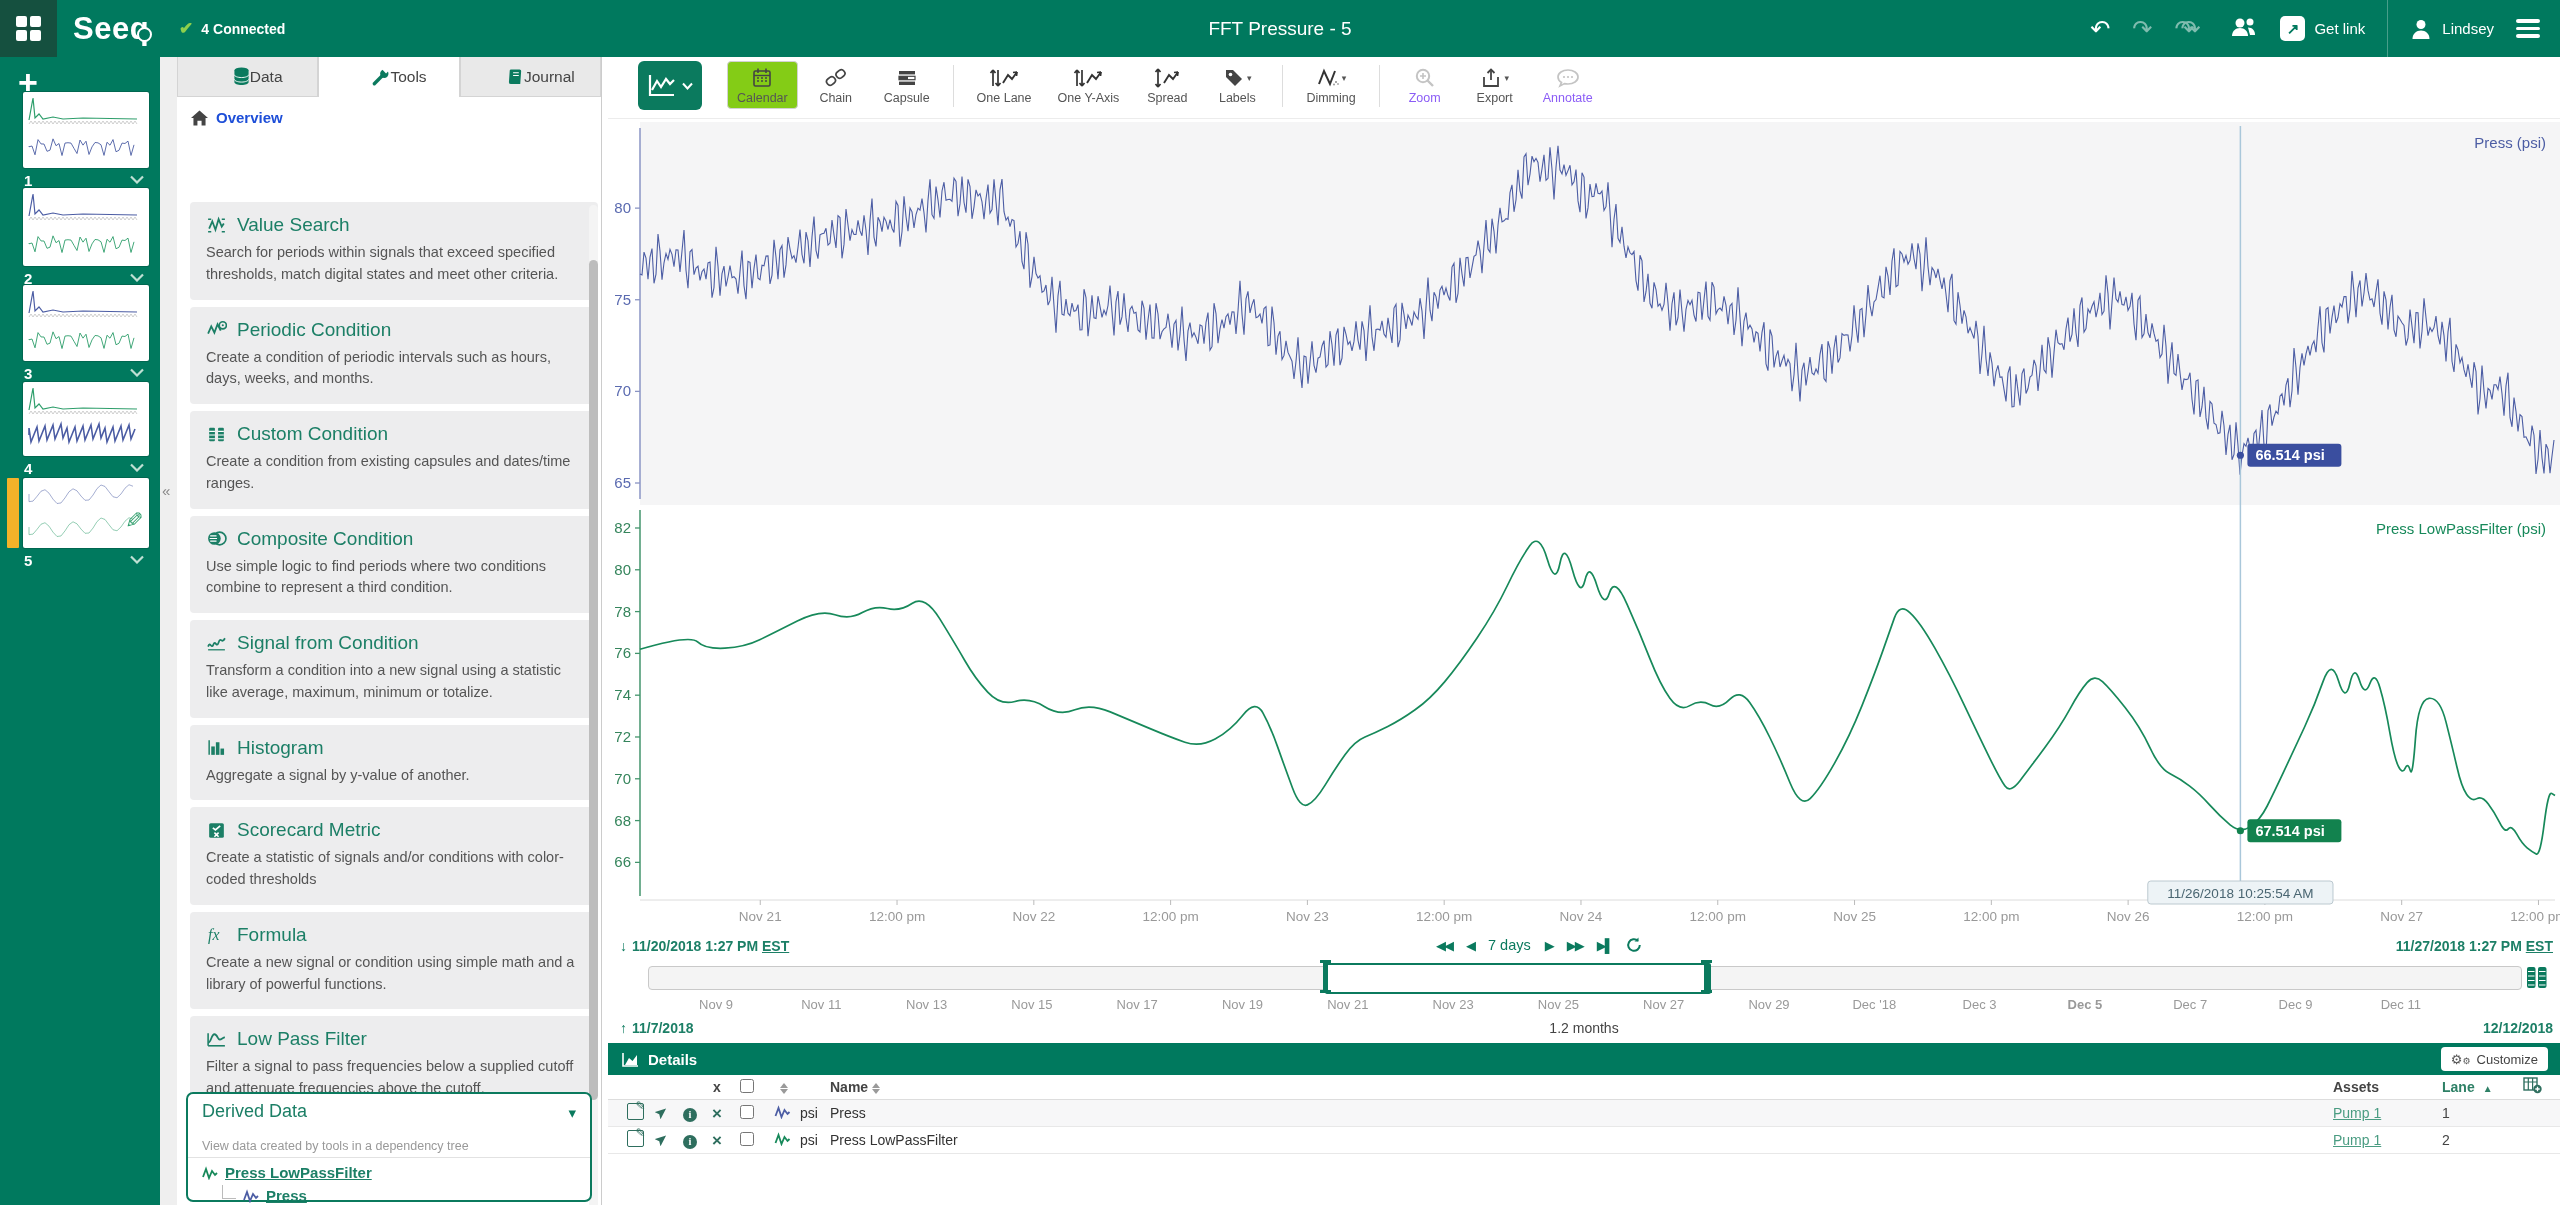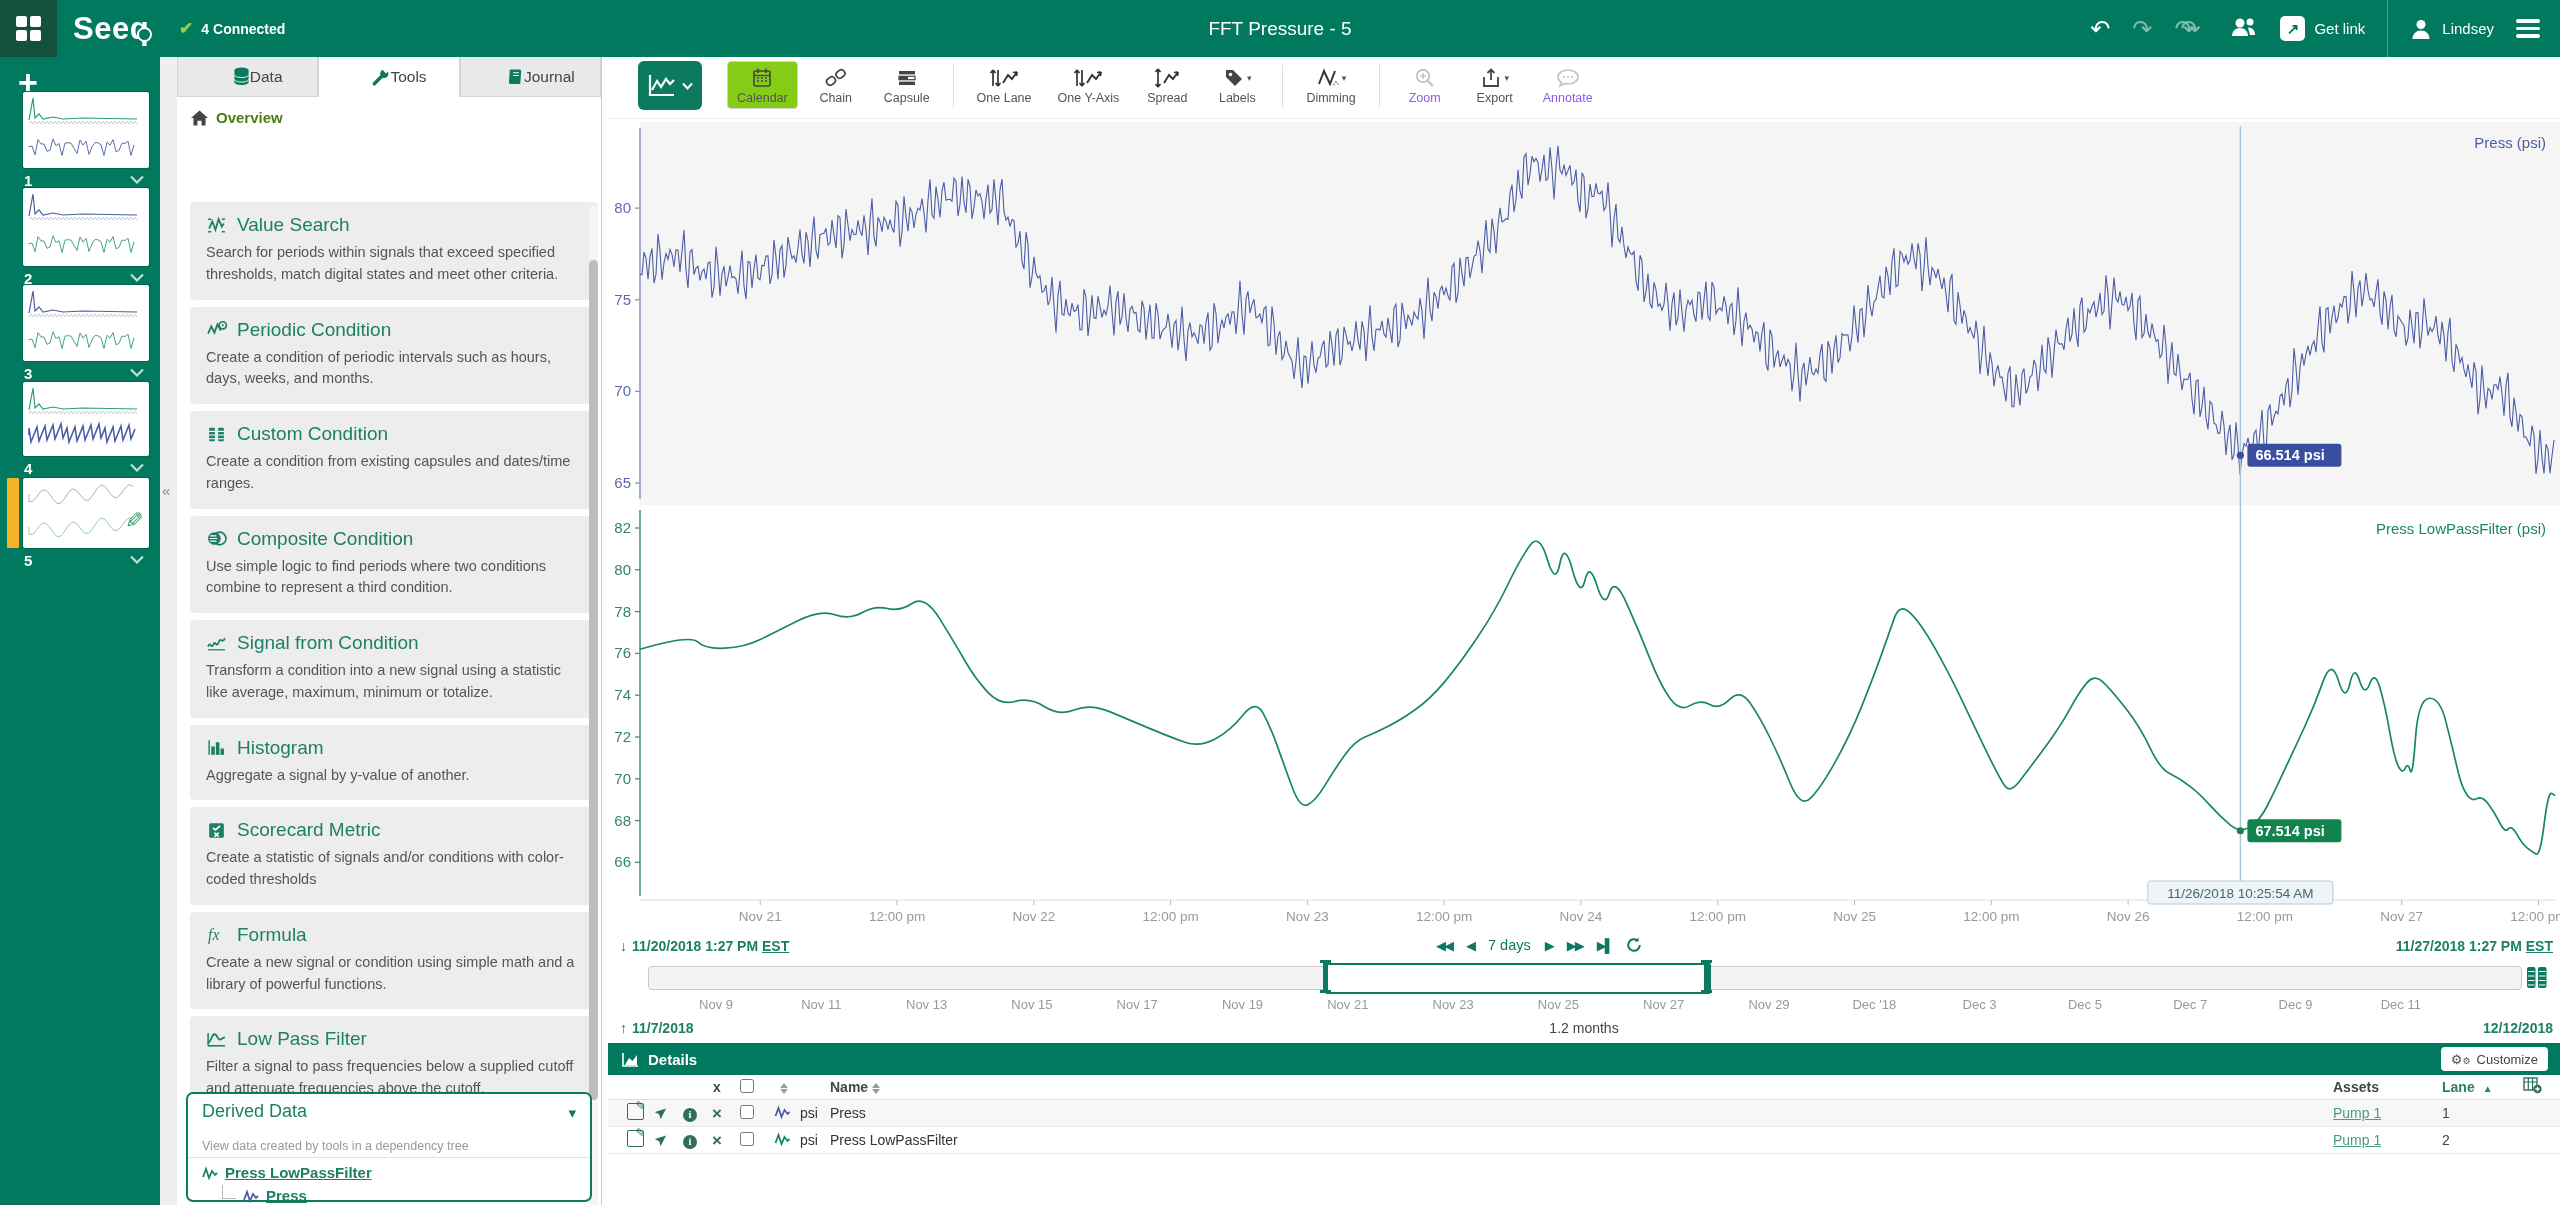--- a/index.html
+++ b/index.html
@@ -45,21 +45,21 @@
   
   .tools-panel{position:absolute;left:177px;top:57px;width:424px;height:1148px;background:#fff;border-right:1px solid #ccc;}
   .tabs{display:flex;height:40px;}
   .tab{flex:1;display:flex;align-items:center;justify-content:center;font-size:15.5px;color:#444;
        background:#e9e9e9;border:1px solid #d4d4d4;border-top:none;cursor:pointer;padding-left:20px;}
   .tab.active{background:#fff;border-bottom:none;}
   .tab svg{flex:0 0 auto;}
   .filter-row{display:flex;align-items:center;gap:10px;margin:18px 16px 0 18px;padding-bottom:12px;border-bottom:1px solid #e6e6e6;}
   .filter-row input{border:none;outline:none;font-size:15px;color:#333;width:330px;font-family:inherit;}
   .filter-row input::placeholder{color:#9a9a9a;}
-  .overview-row{display:flex;align-items:center;gap:8px;margin:12px 16px 10px 14px;font-size:15px;color:#4d7c0f;cursor:pointer;font-weight:bold;}
+  .overview-row{display:flex;align-items:center;gap:8px;margin:12px 16px 10px 14px;font-size:15px;color:#1d4ed8;cursor:pointer;font-weight:bold;}
   .tool-list{position:absolute;left:13px;top:145px;width:408px;}
   .tool-card{background:#ededee;border-radius:4px;padding:12px 16px 14px 16px;margin-bottom:7px;cursor:pointer;}
   .tool-title{display:flex;align-items:center;gap:10px;font-size:19px;color:#1c7f66;}
   .tool-desc{font-size:14.5px;color:#555;line-height:1.5;margin-top:6px;}
   .tscroll{position:absolute;right:3px;top:148px;width:9px;height:1050px;background:#f4f4f4;border-radius:5px;}
   .tscroll .thumbbar{position:absolute;left:0;top:55px;width:9px;height:840px;background:#bdbdbd;border-radius:5px;}
   .derived{position:absolute;left:9px;top:1035px;width:402px;height:106px;background:#fff;border:2px solid #0b7a5e;border-radius:7px;z-index:5;}
   .derived-head{padding:7px 12px 4px 14px;border-bottom:1px solid #e2e2e2;position:relative;}
   .derived-title{font-size:18px;color:#1c7f66;}
   .derived-sub{font-size:12.5px;color:#999;margin-top:17px;}
@@ -638,21 +638,21 @@
         <span style="left: 423.9px;">Nov 15</span>
         <span style="left: 529.2px;">Nov 17</span>
         <span style="left: 634.5px;">Nov 19</span>
         <span style="left: 739.8px;">Nov 21</span>
         <span style="left: 845.1px;">Nov 23</span>
         <span style="left: 950.4px;">Nov 25</span>
         <span style="left: 1055.7px;">Nov 27</span>
         <span style="left: 1161px;">Nov 29</span>
         <span style="left: 1266.3px;">Dec '18</span>
         <span style="left: 1371.6px;">Dec 3</span>
-        <span style="left: 1476.9px;">Dec 5</span>
+        <span style="left: 1476.9px; font-weight: bold;">Dec 5</span>
         <span style="left: 1582.2px;">Dec 7</span>
         <span style="left: 1687.5px;">Dec 9</span>
         <span style="left: 1792.8px;">Dec 11</span>
       </div>
     <div class="tl-foot">
       <span class="tlf-start"><span class="rr-up">↑</span><span>11/7/2018</span></span>
       <span class="tlf-dur">1.2 months</span>
       <span class="tlf-end">12/12/2018</span>
     </div>
 

